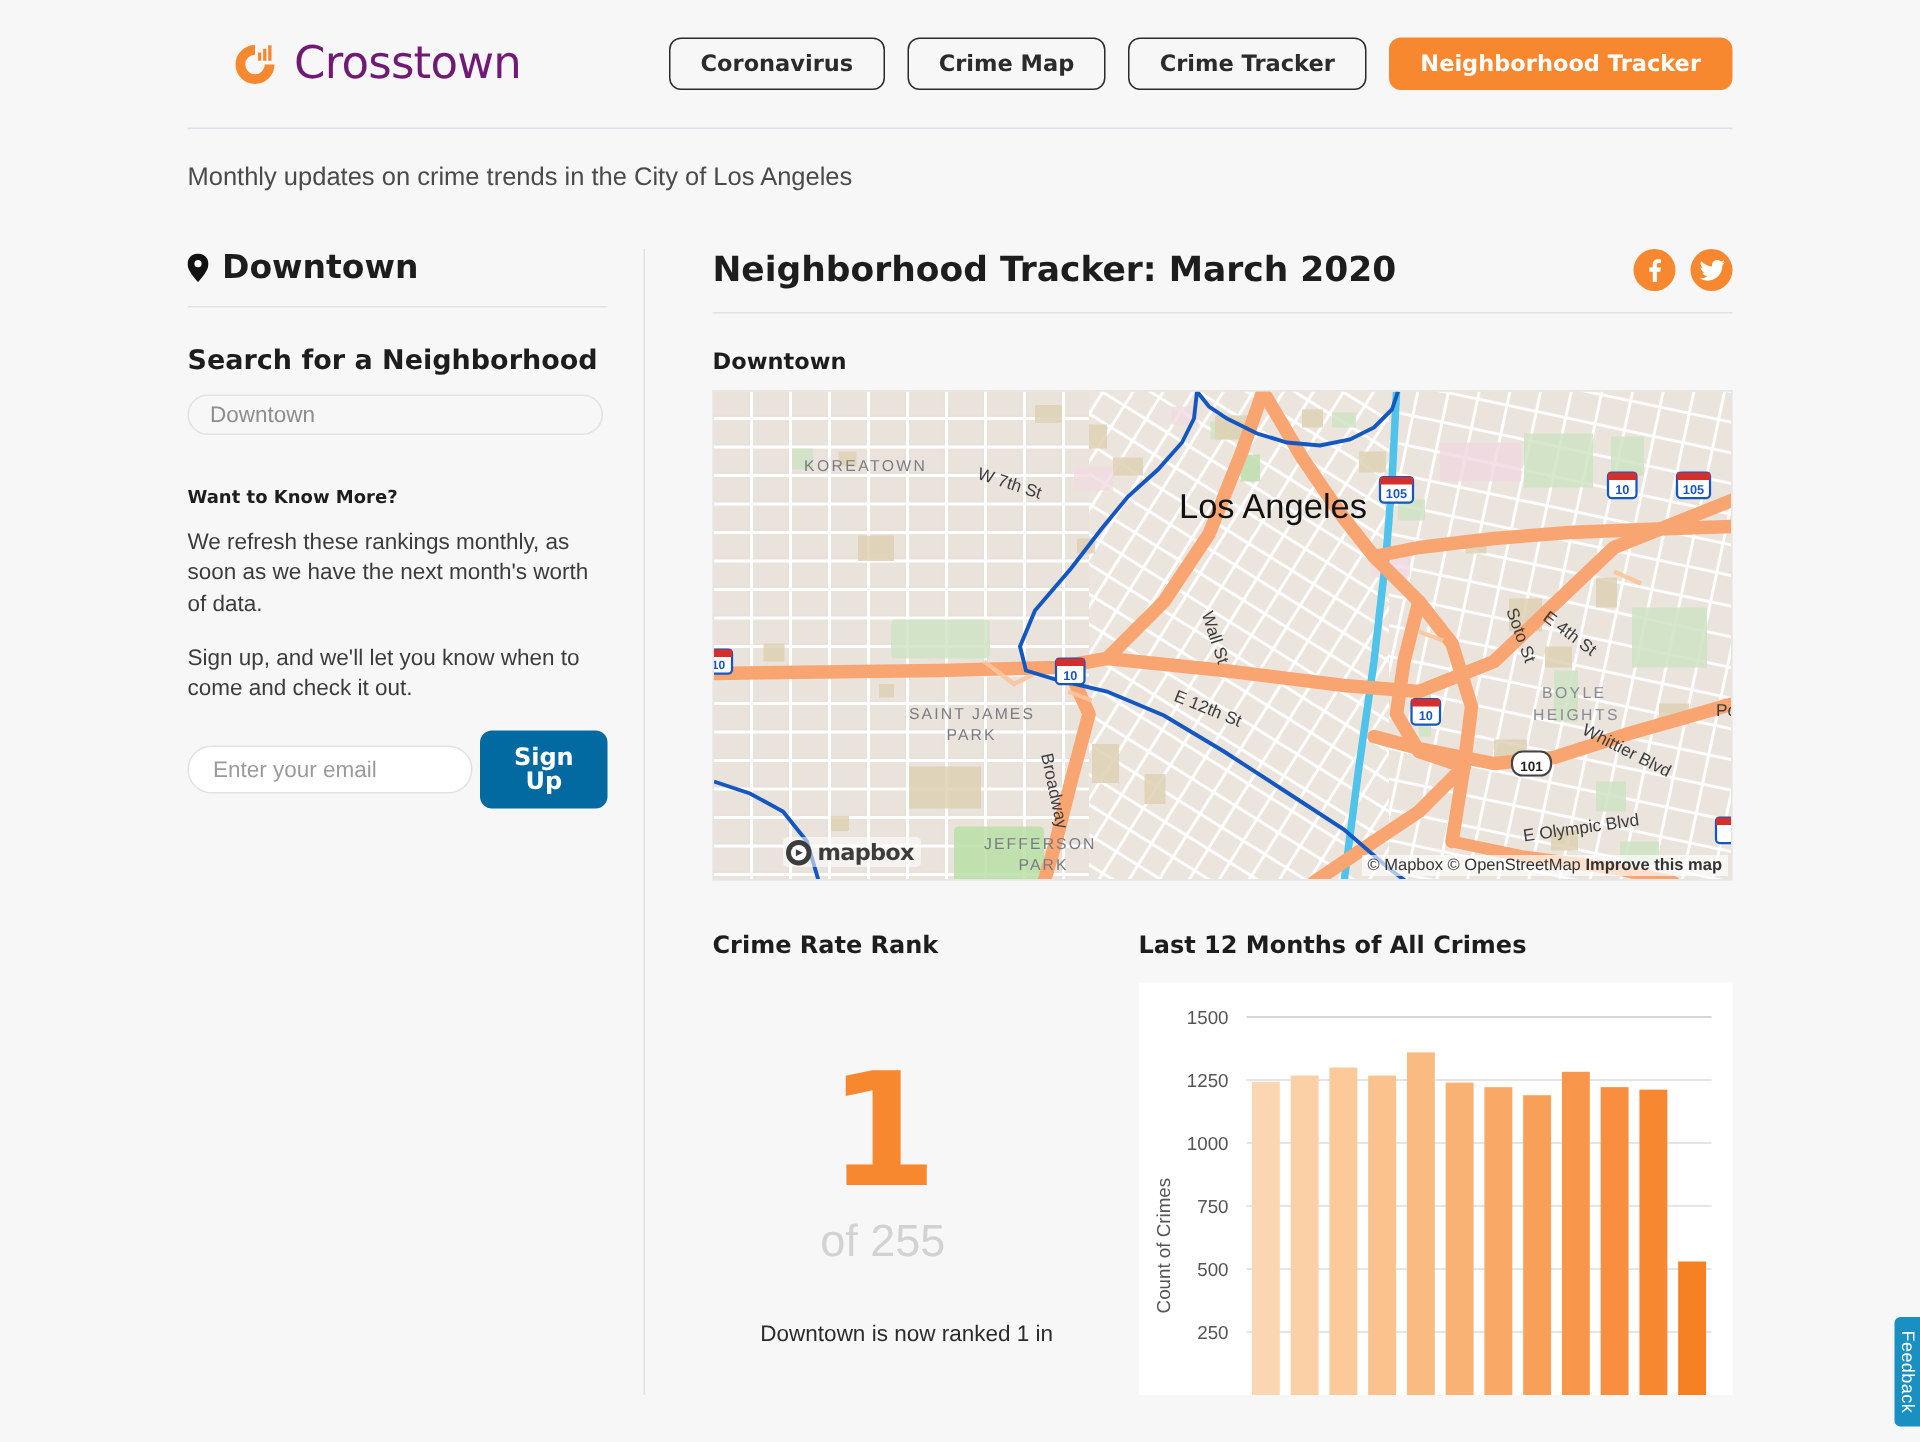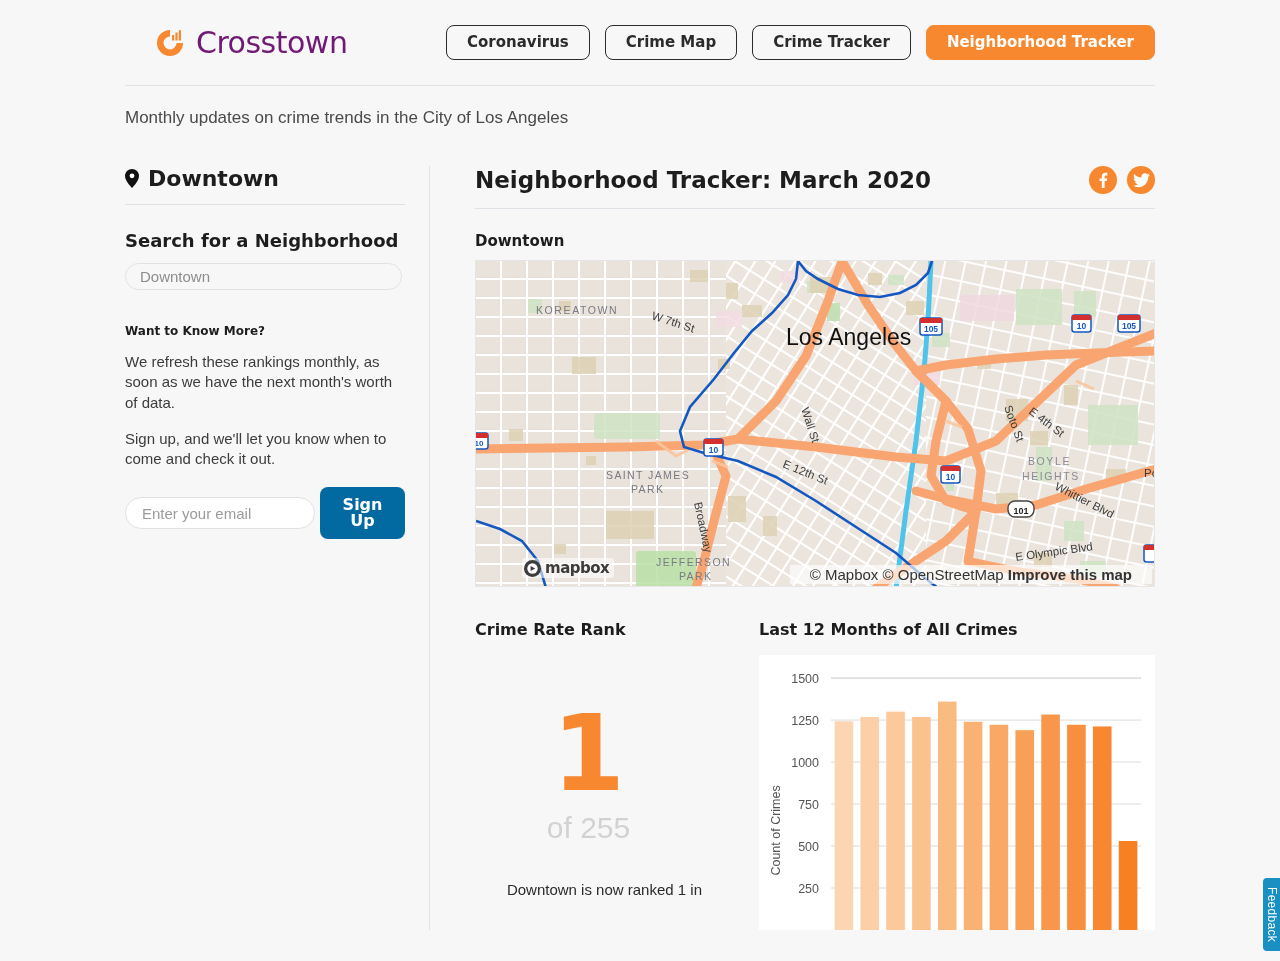--- a/index.html
+++ b/index.html
@@ -98,22 +98,22 @@
     position:absolute; left:10px; bottom:8px;
     display:flex; align-items:center; gap:4px;
     background:rgba(255,255,255,0.55); border-radius:3px; padding:1px 5px 1px 2px;margin-left:36px;
   }
   .mapbox-logo .mb-circle {
     width:17px; height:17px; border-radius:50%; background:#3c3c3c;
     display:flex; align-items:center; justify-content:center;
   }
   .mapbox-logo .mb-text { font-family:"DejaVu Sans", sans-serif; font-weight:bold; font-size:15px; color:#3c3c3c; letter-spacing:-0.5px; }
   .attrib {
-    position:absolute; right:2px; bottom:2px; font-size:15px; color:#333;
-    background:rgba(255,255,255,0.65); padding:1px 20px; white-space:nowrap;
+    position:absolute; right:2px; bottom:2px; font-size:11px; color:#333;
+    background:rgba(255,255,255,0.65); padding:1px 4px; white-space:nowrap;
   }
   .attrib .imp { font-weight:bold; }
 
   
   .sections { display:flex; margin-top:33px; }
   .sec-left { width:284px; }
   .sec-right { flex:1; }
   .sec-title { font-family:"DejaVu Sans", sans-serif; font-weight:bold; font-size:16px; color:#1d1d1d; }
 
   .rank-block { text-align:center; padding-top:72px; width:227px; }

